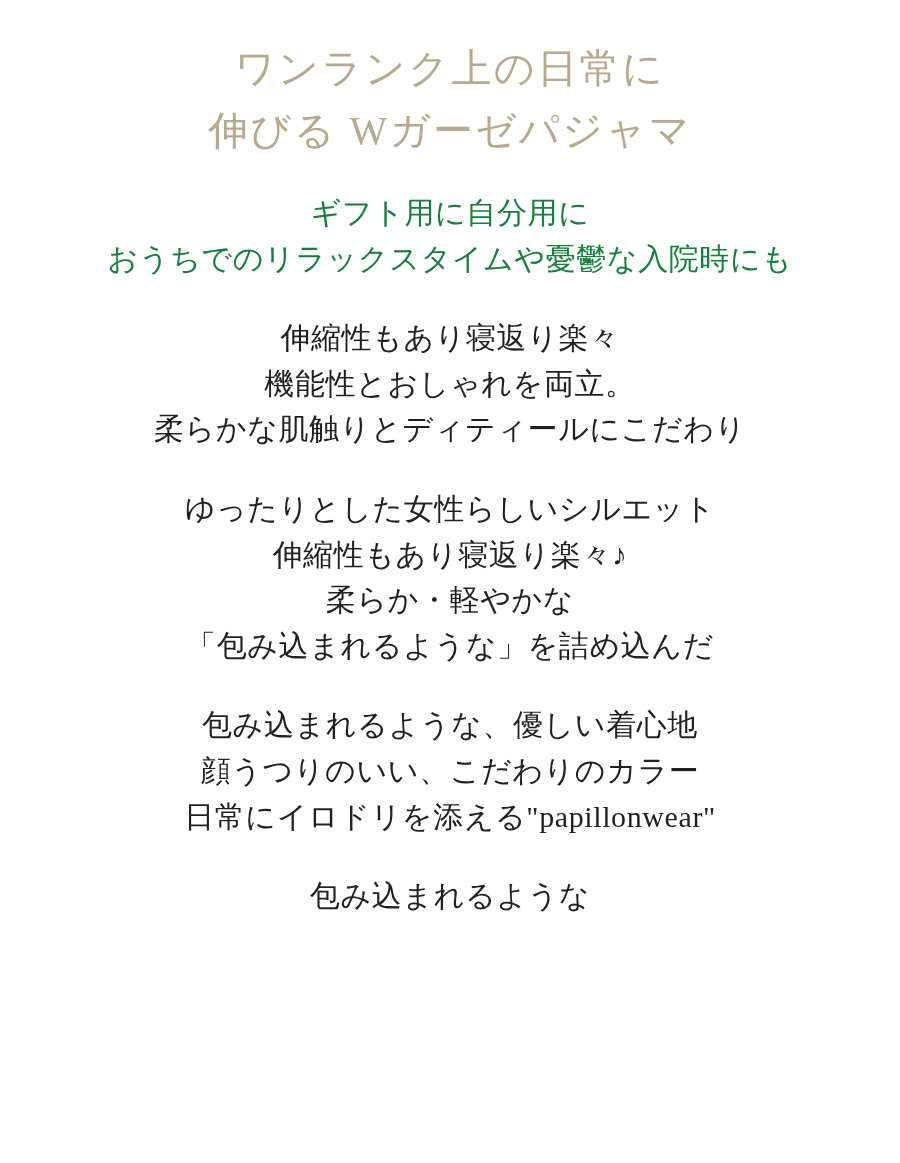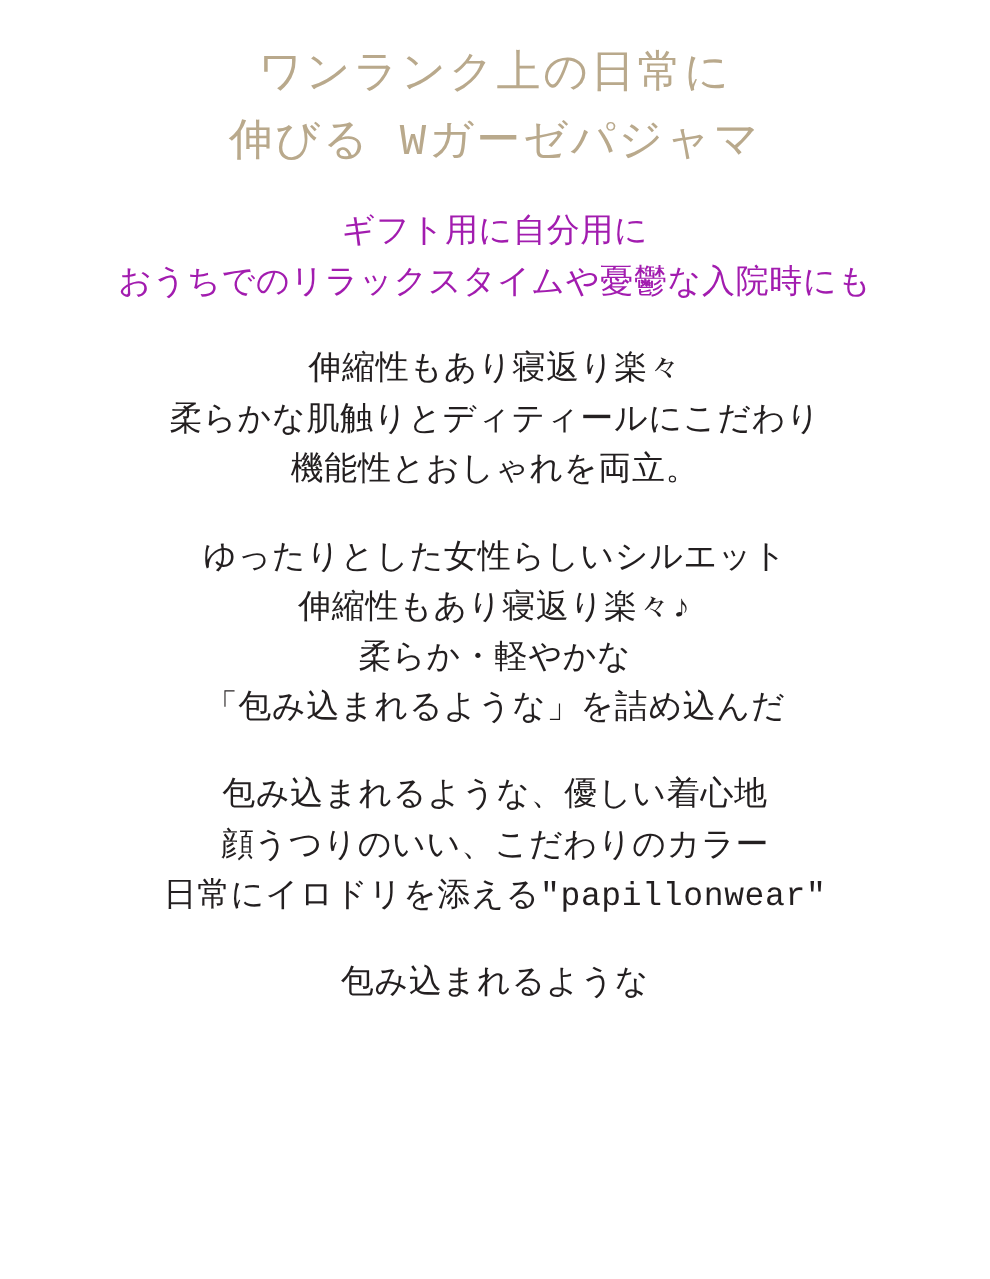--- a/index.html
+++ b/index.html
@@ -15,21 +15,20 @@
     overflow: hidden;
   }
   .page {
     width: 900px;
     height: 1163px;
     box-sizing: border-box;
     padding: 38px 40px 0 40px;
     display: flex;
     flex-direction: column;
     align-items: center;
-    font-family: Liberation Mono, monospace;
   }
   .headline {
     text-align: center;
     color: #b9a98c;
     font-size: 40px;
     line-height: 1.55;
     letter-spacing: 0.06em;
     font-weight: 400;
     margin: 0 0 28px 0;
   }
@@ -56,29 +55,29 @@
 </head>
 <body>
 
 <div class="page">
 
   <h1 class="headline" style="color: rgb(185, 169, 140);">
     <span class="hl-line">ワンランク上の日常に</span>
     <span class="hl-line">伸びる Wガーゼパジャマ</span>
   </h1>
 
-  <div class="body-block" style="color: #a21caf;">
+  <div class="body-block" style="color: #15803d;">
     <span class="ln">ギフト用に自分用に</span>
     <span class="ln">おうちでのリラックスタイムや憂鬱な入院時にも</span>
   </div>
 
   <div class="body-block" style="color: rgb(35, 31, 32);">
     <span class="ln">伸縮性もあり寝返り楽々</span>
+    <span class="ln">機能性とおしゃれを両立。</span>
     <span class="ln">柔らかな肌触りとディティールにこだわり</span>
-    <span class="ln">機能性とおしゃれを両立。</span>
   </div>
 
   <div class="body-block" style="color: rgb(35, 31, 32);">
     <span class="ln">ゆったりとした女性らしいシルエット</span>
     <span class="ln">伸縮性もあり寝返り楽々♪</span>
     <span class="ln">柔らか・軽やかな</span>
     <span class="ln">「包み込まれるような」を詰め込んだ</span>
   </div>
 
   <div class="body-block" style="color: rgb(35, 31, 32);">

